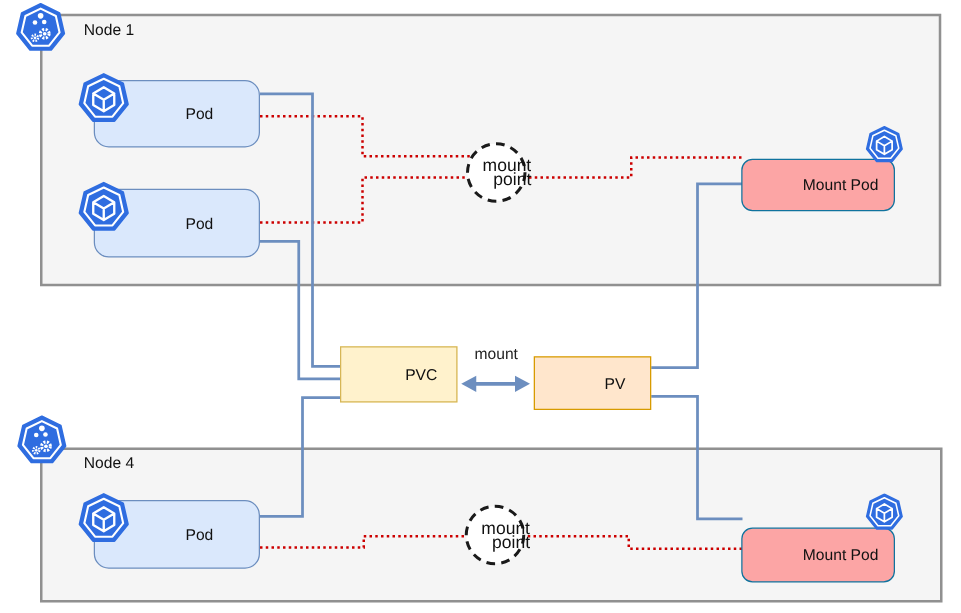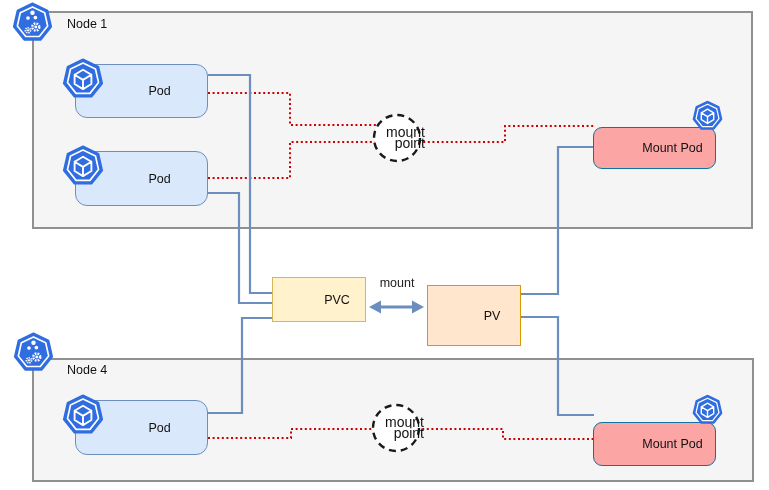--- a/index.html
+++ b/index.html
@@ -106,21 +106,21 @@
     <span>Mount Pod</span>
   </div>
   <div class="abs mount-point-text z3" style="left:369px;top:127px;">
     <div>mount</div>
     <div>point</div>
   </div>
 
   <div class="abs box pvc-box z3" style="left:272px;top:277px;width:94px;height:45px;">
     <span>PVC</span>
   </div>
-  <div class="abs box pv-box z3" style="left:427px;top:285px;width:94px;height:61px;">
+  <div class="abs box pv-box z3" style="left:427px;top:285px;width:94px;height:43px;">
     <span>PV</span>
   </div>
   <div class="abs bound-label z3" style="left:367px;top:276px;width:60px;">mount</div>
 
   <div class="abs node-label z3" style="left:67px;top:363px;">Node 4</div>
 
   <div class="abs box pod-box z3" style="left:75px;top:400px;width:133px;height:55px;">
     <span>Pod</span>
   </div>
   <div class="abs box mountpod-box z3" style="left:593px;top:407px;width:123px;height:44px;">

